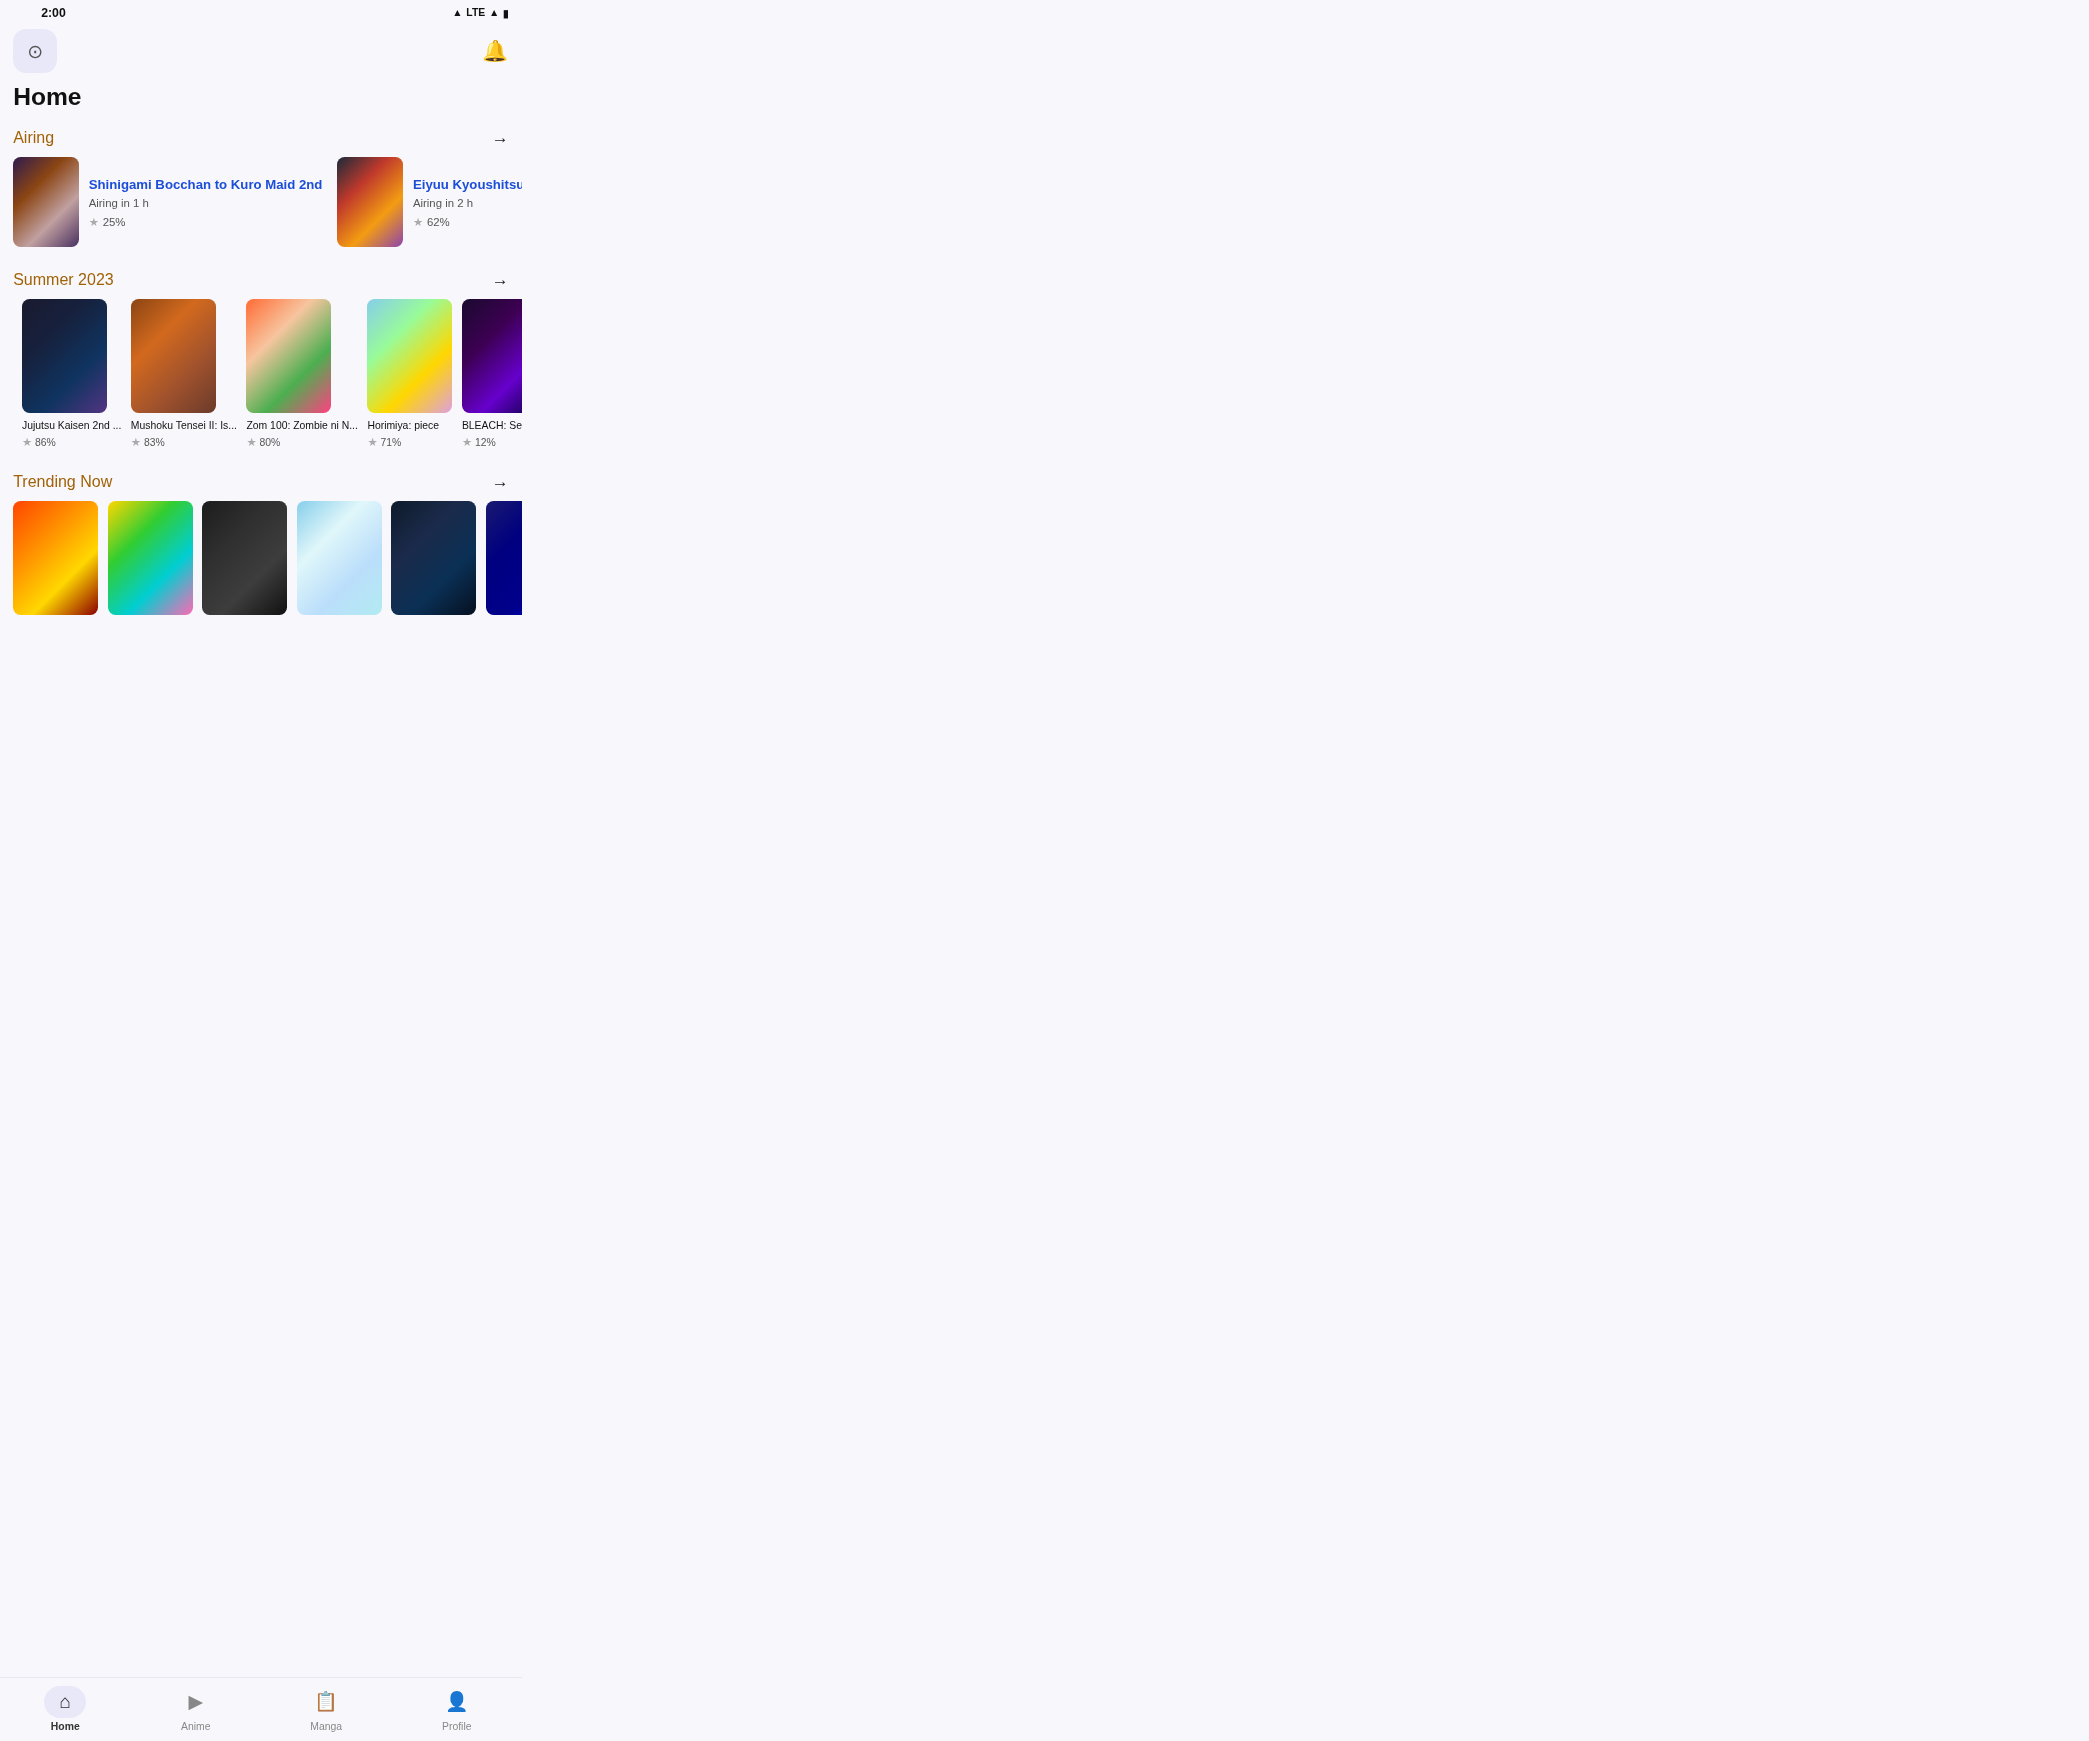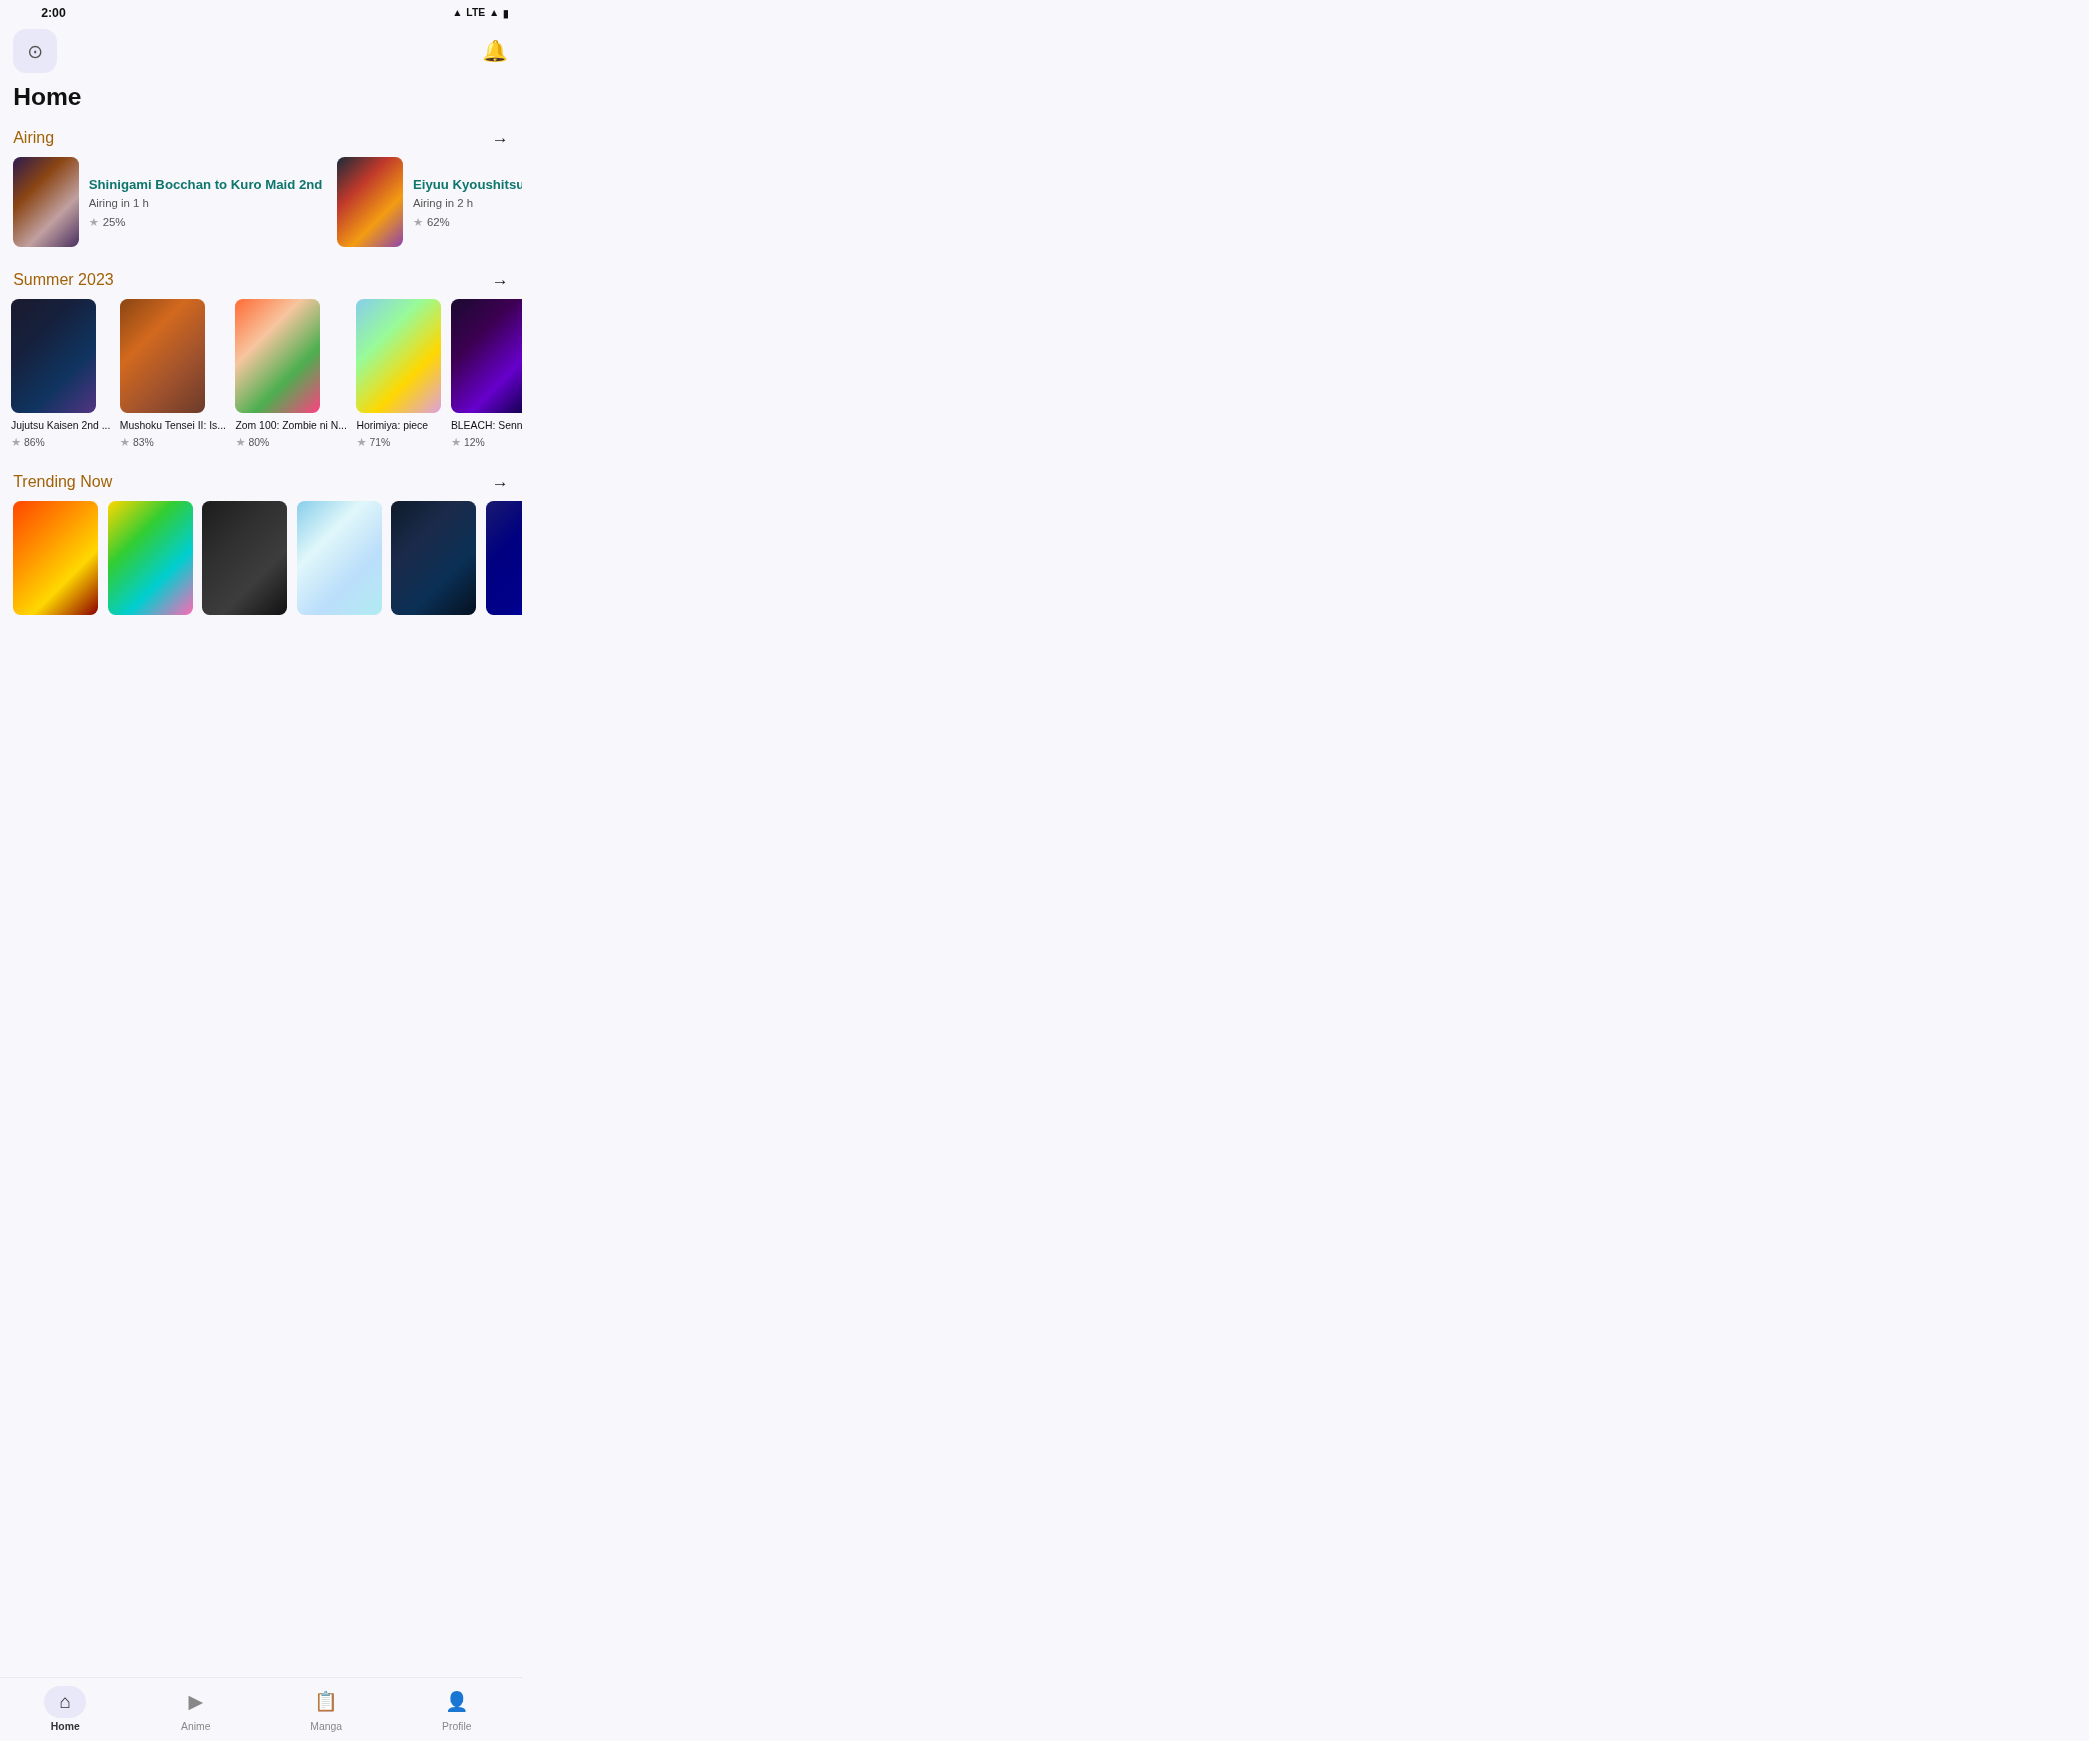--- a/index.html
+++ b/index.html
@@ -119,21 +119,21 @@
     .anime-thumb-placeholder {
       width: 100%;
       height: 100%;
     }
     .airing-info {
       flex: 1;
     }
     .airing-name {
       font-size: 13.2px;
       font-weight: 600;
-      color: #0f766e;
+      color: #1d4ed8;
       line-height: 1.3;
       margin-bottom: 3.8px;
     }
     .airing-time {
       font-size: 11.4px;
       color: #555;
       margin-bottom: 5.7px;
     }
     .rating {
       display: flex;
@@ -144,21 +144,21 @@
     }
     .star-icon {
       color: #aaa;
       font-size: 11.4px;
     }
 
     
     .summer-scroll {
       display: flex;
       gap: 9.5px;
-      padding: 0 11px 15px;
+      padding: 0 22px 15px;
       overflow-x: auto;
       scrollbar-width: none;
     }
     .summer-scroll::-webkit-scrollbar { display: none; }
 
     .summer-card {
       min-width: 85px;
       flex-shrink: 0;
       cursor: pointer;
     }

